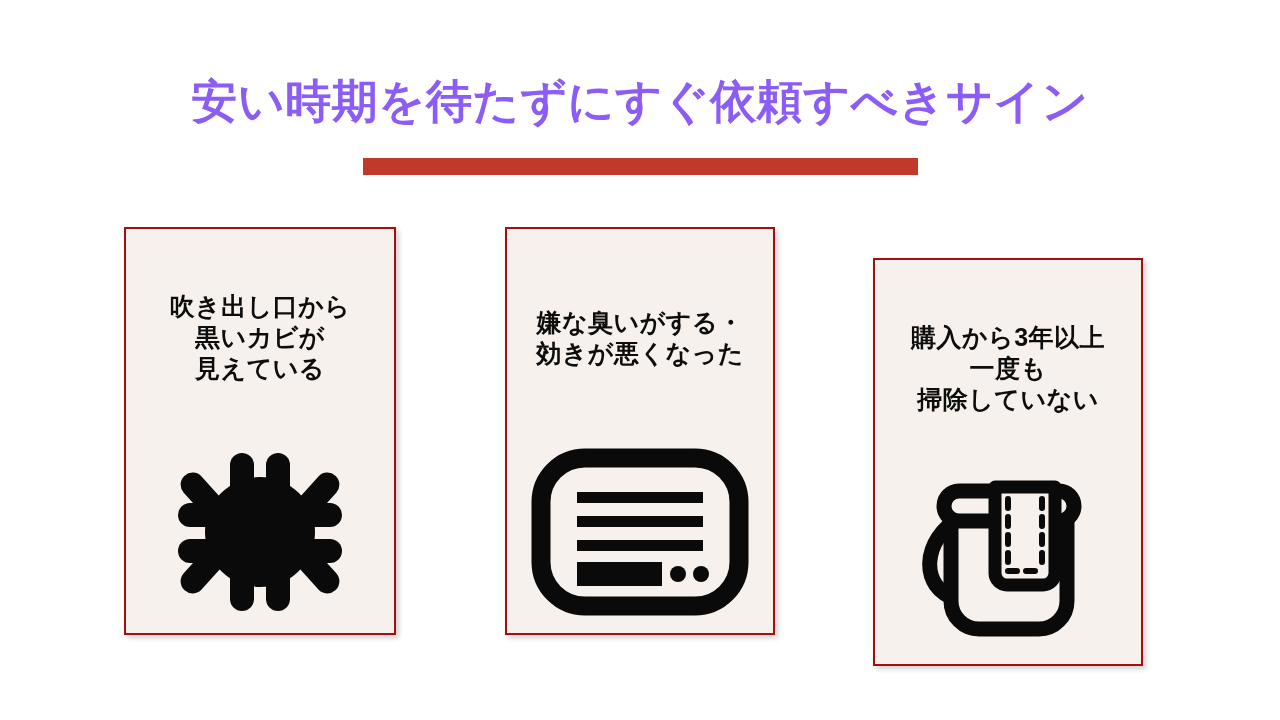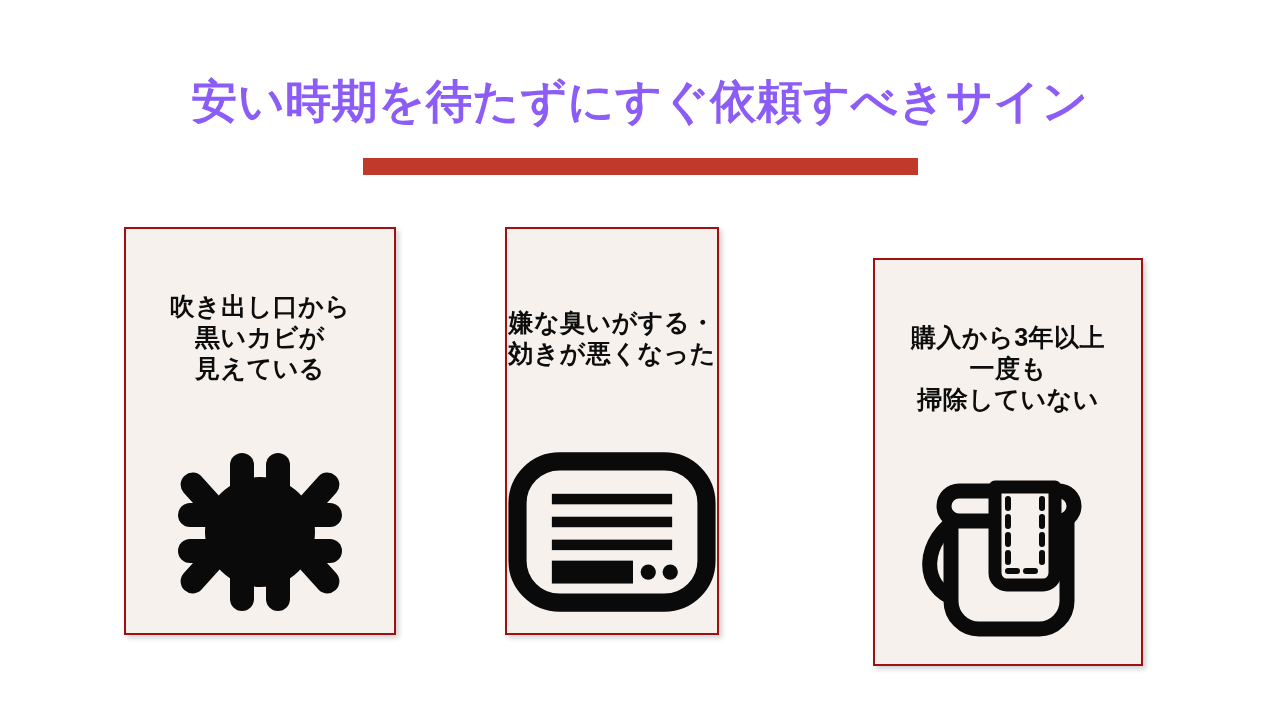--- a/index.html
+++ b/index.html
@@ -53,21 +53,21 @@
   .card {
     position: absolute;
     top: 227px;
     height: 408px;
     background: #F6F1EC;
     border: 2px solid #9E1111;
     box-sizing: border-box;
     box-shadow: 3px 3px 5px rgba(0,0,0,0.18);
   }
   #card-0 { left: 124px; width: 272px; }
-  #card-1 { left: 505px; width: 214px; }
+  #card-1 { left: 505px; width: 270px; }
   #card-2 { left: 873px; width: 270px; margin-top: 31px; }
 
   .card-text {
     position: absolute;
     left: 0;
     width: 100%;
     text-align: center;
     font-size: 25px;
     font-weight: bold;
     color: #0d0d0d;

